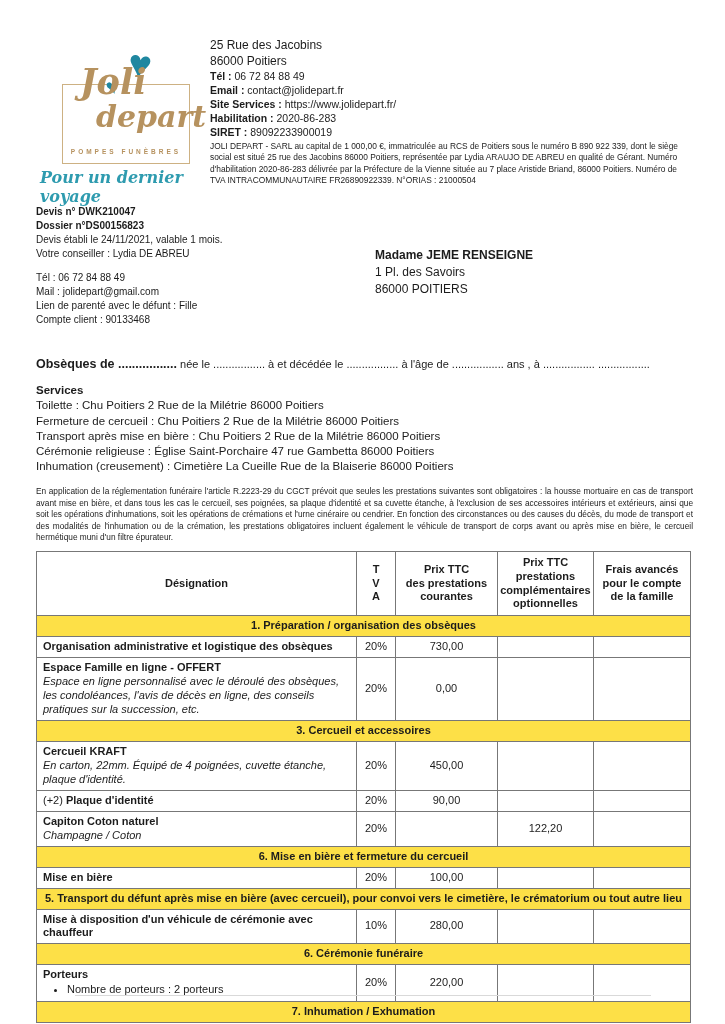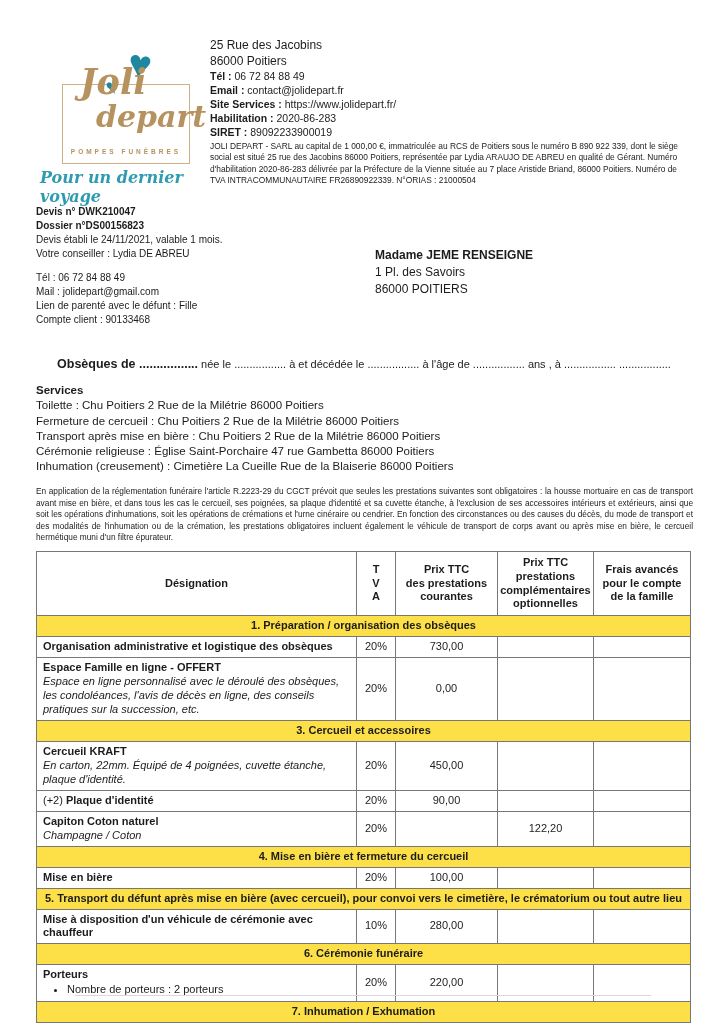--- a/index.html
+++ b/index.html
@@ -40,21 +40,21 @@
   .devis-block { position:absolute; left:36px; top:205px; width:330px;
                  font-size:10px; line-height:1.4; }
   .devis-block .b { font-weight:bold; }
   .devis-gap { height:10px; }
   .recipient-block { position:absolute; left:375px; top:247px; width:300px;
                      font-size:12px; line-height:1.4; }
   .recipient-block .b { font-weight:bold; }
 
   
   .obseques { position:absolute; left:36px; top:356px; width:656px; font-size:11px;
-              line-height:1.3; white-space:nowrap; overflow:hidden;text-align:center; }
+              line-height:1.3; white-space:nowrap; overflow:hidden; }
   .obseques b { font-size:12.5px; font-weight:bold; }
 
   
   .services { position:absolute; left:36px; top:383px; width:656px;
               font-size:11.5px; line-height:1.33; }
   .services .title { font-weight:bold; }
 
   
   .regulatory { position:absolute; left:36px; top:486px; width:657px;
                 font-size:8.3px; line-height:1.4; text-align:justify; }
@@ -207,21 +207,21 @@
         <td>
           <div class="row-title">Capiton Coton naturel</div>
           <div class="row-desc">Champagne / Coton</div>
         </td>
         <td class="cell-c">20%</td>
         <td class="cell-c"></td>
         <td class="cell-c">122,20</td>
         <td class="cell-c"></td>
       </tr>
       <tr class="section-row">
-        <td colspan="5">4. Mise en bière et fermeture du cercueil</td>
+        <td colspan="5">6. Mise en bière et fermeture du cercueil</td>
       </tr>
       <tr>
         <td><span class="row-title-inline">Mise en bière</span></td>
         <td class="cell-c">20%</td>
         <td class="cell-c">100,00</td>
         <td class="cell-c"></td>
         <td class="cell-c"></td>
       </tr>
       <tr class="section-row">
         <td colspan="5">5. Transport du défunt après mise en bière (avec cercueil), pour convoi vers le cimetière, le crématorium ou tout autre lieu</td>

